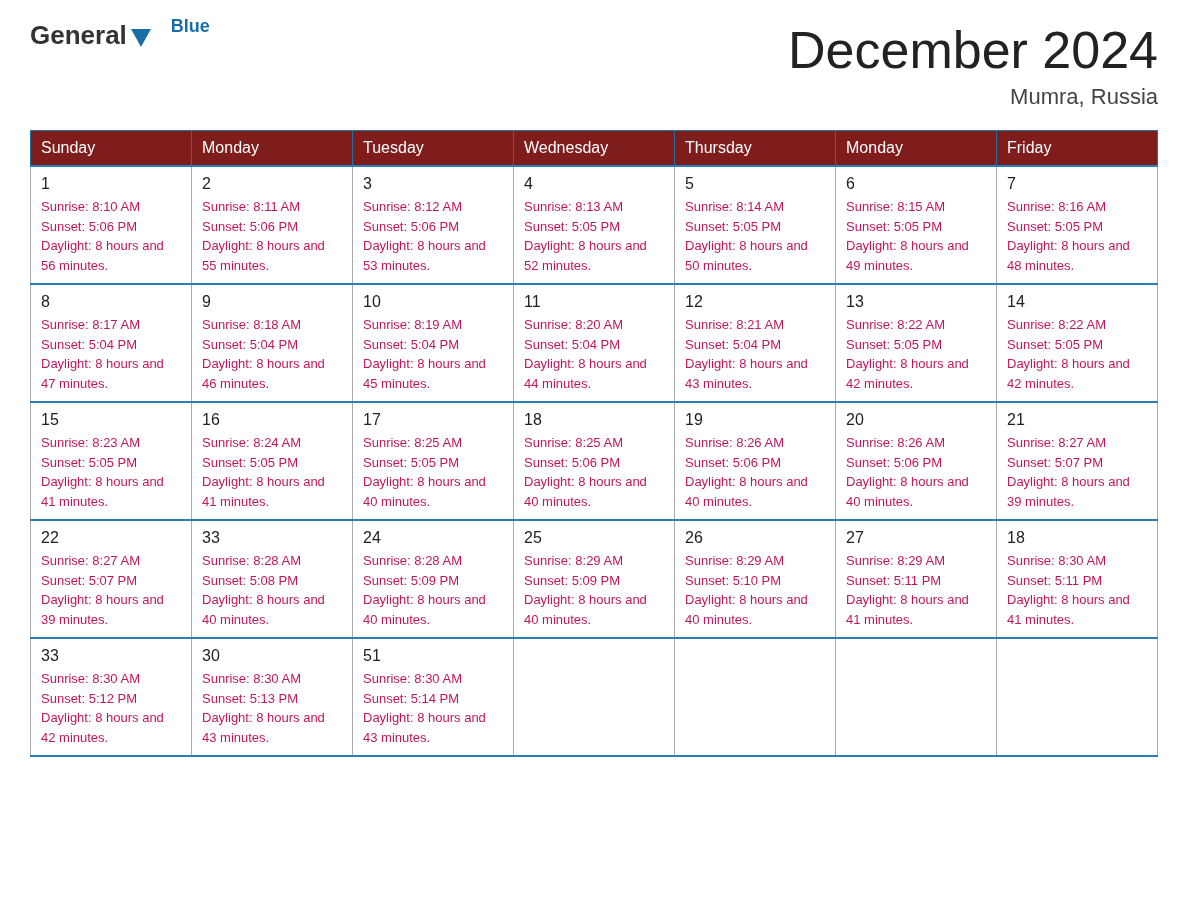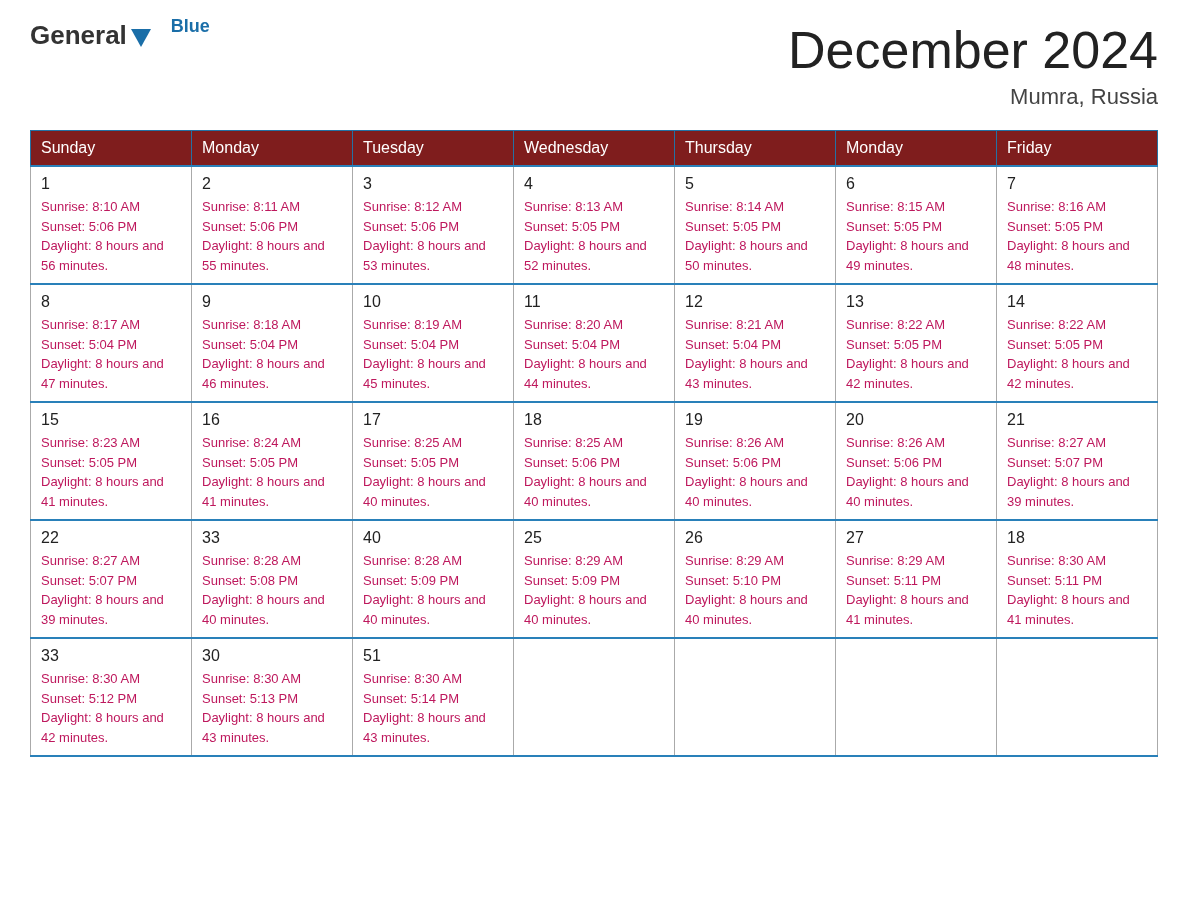--- a/index.html
+++ b/index.html
@@ -224,21 +224,21 @@
       <tr>
         <td>
           <span class="day-num">22</span>
           <div class="day-info">Sunrise: 8:27 AM<br>Sunset: 5:07 PM<br>Daylight: 8 hours and 39 minutes.</div>
         </td>
         <td>
           <span class="day-num">33</span>
           <div class="day-info">Sunrise: 8:28 AM<br>Sunset: 5:08 PM<br>Daylight: 8 hours and 40 minutes.</div>
         </td>
         <td>
-          <span class="day-num">40</span>
+          <span class="day-num">24</span>
           <div class="day-info">Sunrise: 8:28 AM<br>Sunset: 5:09 PM<br>Daylight: 8 hours and 40 minutes.</div>
         </td>
         <td>
           <span class="day-num">25</span>
           <div class="day-info">Sunrise: 8:29 AM<br>Sunset: 5:09 PM<br>Daylight: 8 hours and 40 minutes.</div>
         </td>
         <td>
           <span class="day-num">26</span>
           <div class="day-info">Sunrise: 8:29 AM<br>Sunset: 5:10 PM<br>Daylight: 8 hours and 40 minutes.</div>
         </td>

